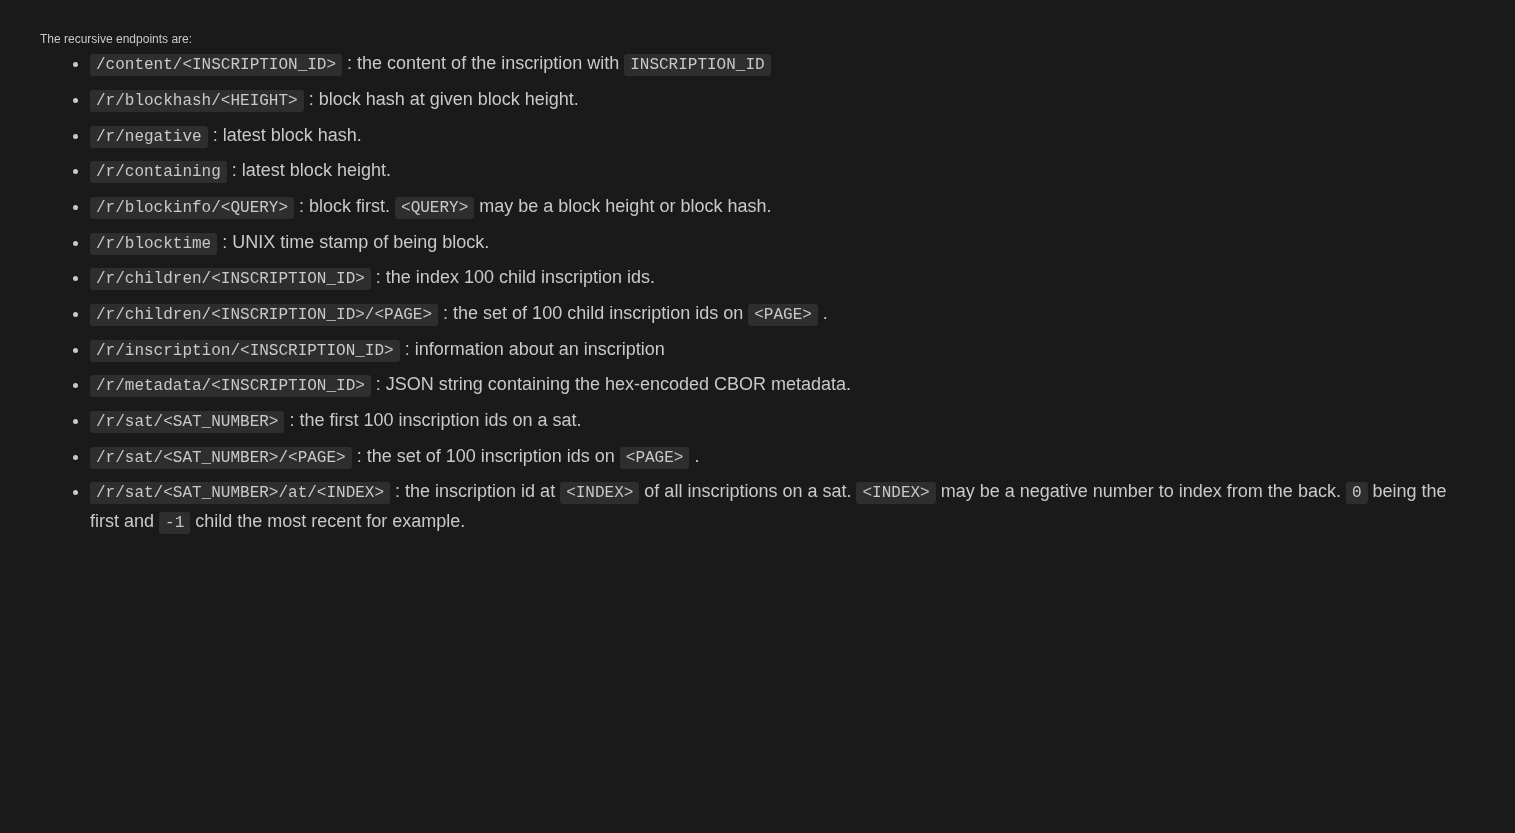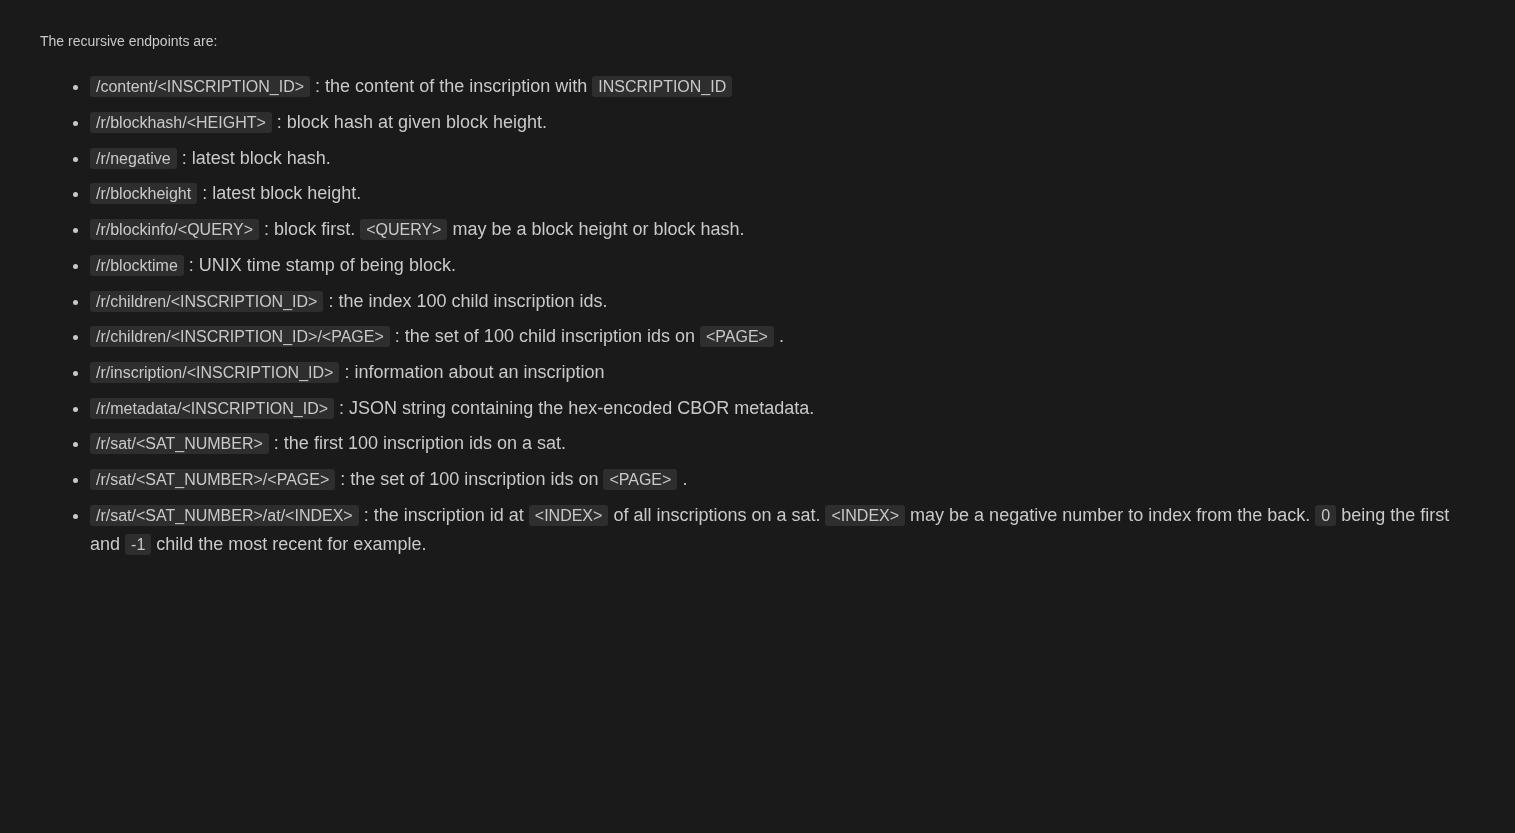--- a/index.html
+++ b/index.html
@@ -14,55 +14,54 @@
       font-family: -apple-system, BlinkMacSystemFont, 'Segoe UI', sans-serif;
       font-size: 18px;
       line-height: 1.6;
       width: 1515px;
       min-height: 833px;
       padding: 30px 40px 40px 40px;
     }
 
     .intro-text {
       color: #c9c9c9;
-      font-size: 14px;
-      margin-bottom: 20px;
+      font-size: 12px;
     }
 
     ul {
       list-style: disc;
       padding-left: 50px;
     }
 
     ul li {
       margin-bottom: 6px;
       color: #c9c9c9;
       font-size: 18px;
       line-height: 1.65;
     }
 
     code {
       background-color: #2e2e2e;
       color: #c9c9c9;
-      font-family: Liberation Sans, sans-serif;
+      font-family: Liberation Mono, monospace;
       font-size: 16px;
       padding: 2px 6px;
       border-radius: 3px;
     }
   </style>
 </head>
 <body>
 
 <p class="intro-text">The recursive endpoints are:</p>
 
 <ul>
 <li><code>/content/&lt;INSCRIPTION_ID&gt;</code><span> : the content of the inscription with </span><code>INSCRIPTION_ID</code></li>
     <li><code>/r/blockhash/&lt;HEIGHT&gt;</code><span> : block hash at given block height.</span></li>
     <li><code>/r/negative</code><span> : latest block hash.</span></li>
-    <li><code>/r/blockheight</code><span> : latest block height.</span></li>
+    <li><code>/r/containing</code><span> : latest block height.</span></li>
     <li><code>/r/blockinfo/&lt;QUERY&gt;</code><span> : block first. </span><code>&lt;QUERY&gt;</code><span> may be a block height or block hash.</span></li>
     <li><code>/r/blocktime</code><span> : UNIX time stamp of being block.</span></li>
     <li><code>/r/children/&lt;INSCRIPTION_ID&gt;</code><span> : the index 100 child inscription ids.</span></li>
     <li><code>/r/children/&lt;INSCRIPTION_ID&gt;/&lt;PAGE&gt;</code><span> : the set of 100 child inscription ids on </span><code>&lt;PAGE&gt;</code><span> .</span></li>
     <li><code>/r/inscription/&lt;INSCRIPTION_ID&gt;</code><span> : information about an inscription</span></li>
     <li><code>/r/metadata/&lt;INSCRIPTION_ID&gt;</code><span> : JSON string containing the hex-encoded CBOR metadata.</span></li>
     <li><code>/r/sat/&lt;SAT_NUMBER&gt;</code><span> : the first 100 inscription ids on a sat.</span></li>
     <li><code>/r/sat/&lt;SAT_NUMBER&gt;/&lt;PAGE&gt;</code><span> : the set of 100 inscription ids on </span><code>&lt;PAGE&gt;</code><span> .</span></li>
     <li><code>/r/sat/&lt;SAT_NUMBER&gt;/at/&lt;INDEX&gt;</code><span> : the inscription id at </span><code>&lt;INDEX&gt;</code><span> of all inscriptions on a sat. </span><code>&lt;INDEX&gt;</code><span> may be a negative number to index from the back. </span><code>0</code><span> being the first and </span><code>-1</code><span> child the most recent for example.</span></li>
   </ul>

